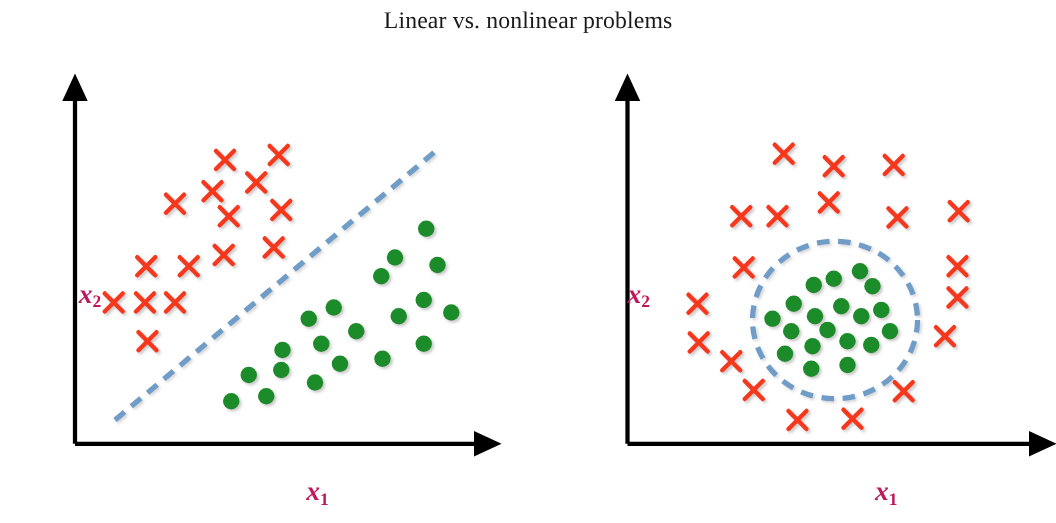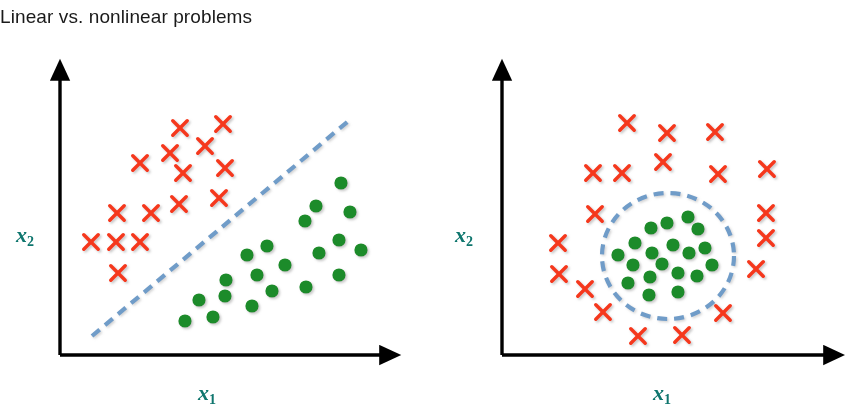--- a/index.html
+++ b/index.html
@@ -13,40 +13,42 @@
     height: 418px;
     background: #ffffff;
     overflow: hidden;
     font-family: "Liberation Sans", sans-serif;
   }
   #figure-title {
     position: absolute;
     left: 0;
     top: 6px;
     width: 845px;
+    text-align: center;
     font-size: 19px;
     color: #1a1a1a;
-    font-family: Liberation Sans, sans-serif;
+    font-family: Liberation Serif, serif;
     letter-spacing: 0.1px;
   }
   .plot-svg {
     position: absolute;
     left: 0;
     top: 0;
     width: 845px;
     height: 418px;
   }
   .axis-label {
     position: absolute;
     font-family: "Liberation Serif", serif;
     font-weight: bold;
     font-style: italic;
     font-size: 22px;
-    color: #0f766e;
+    color: #be185d;
     white-space: nowrap;
+    margin-left: 47px;
   }
   .axis-label sub {
     font-size: 14px;
     font-style: normal;
     font-weight: bold;
     vertical-align: -0.28em;
   }
   #ylabel-left  { left: 16px;  top: 222px; }
   #xlabel-left  { left: 198px; top: 380px; }
   #ylabel-right { left: 455px; top: 222px; }

